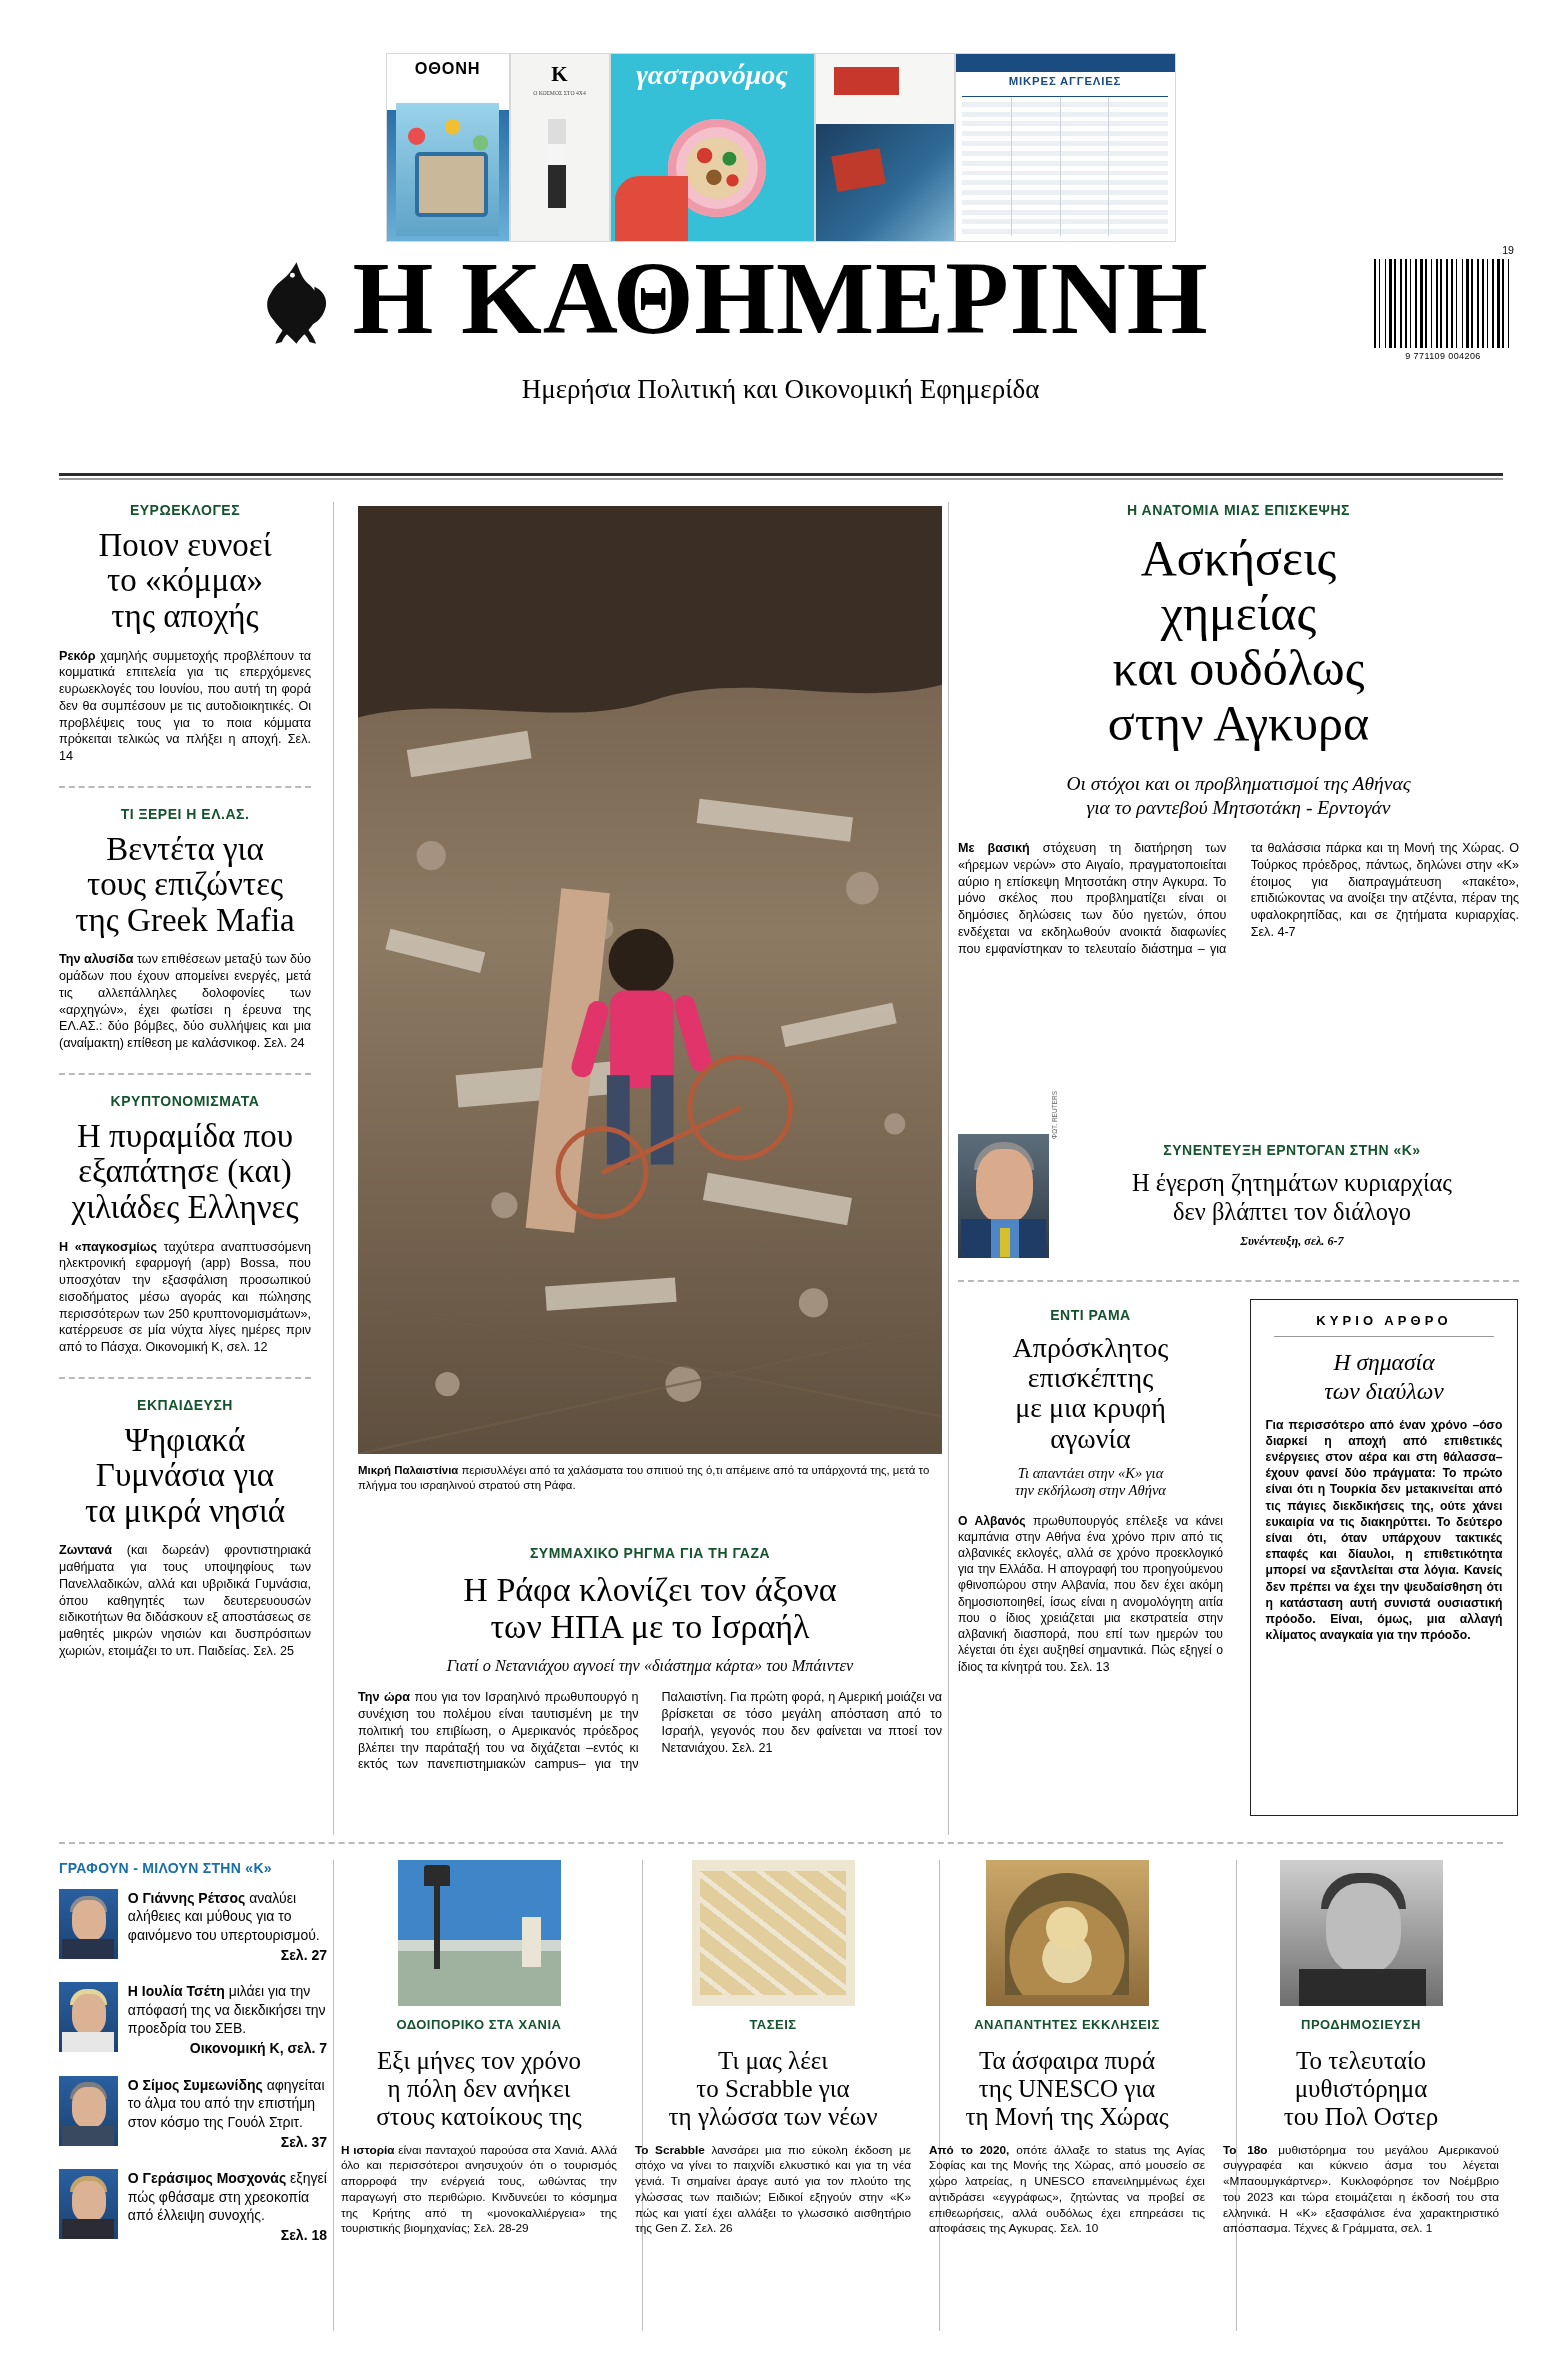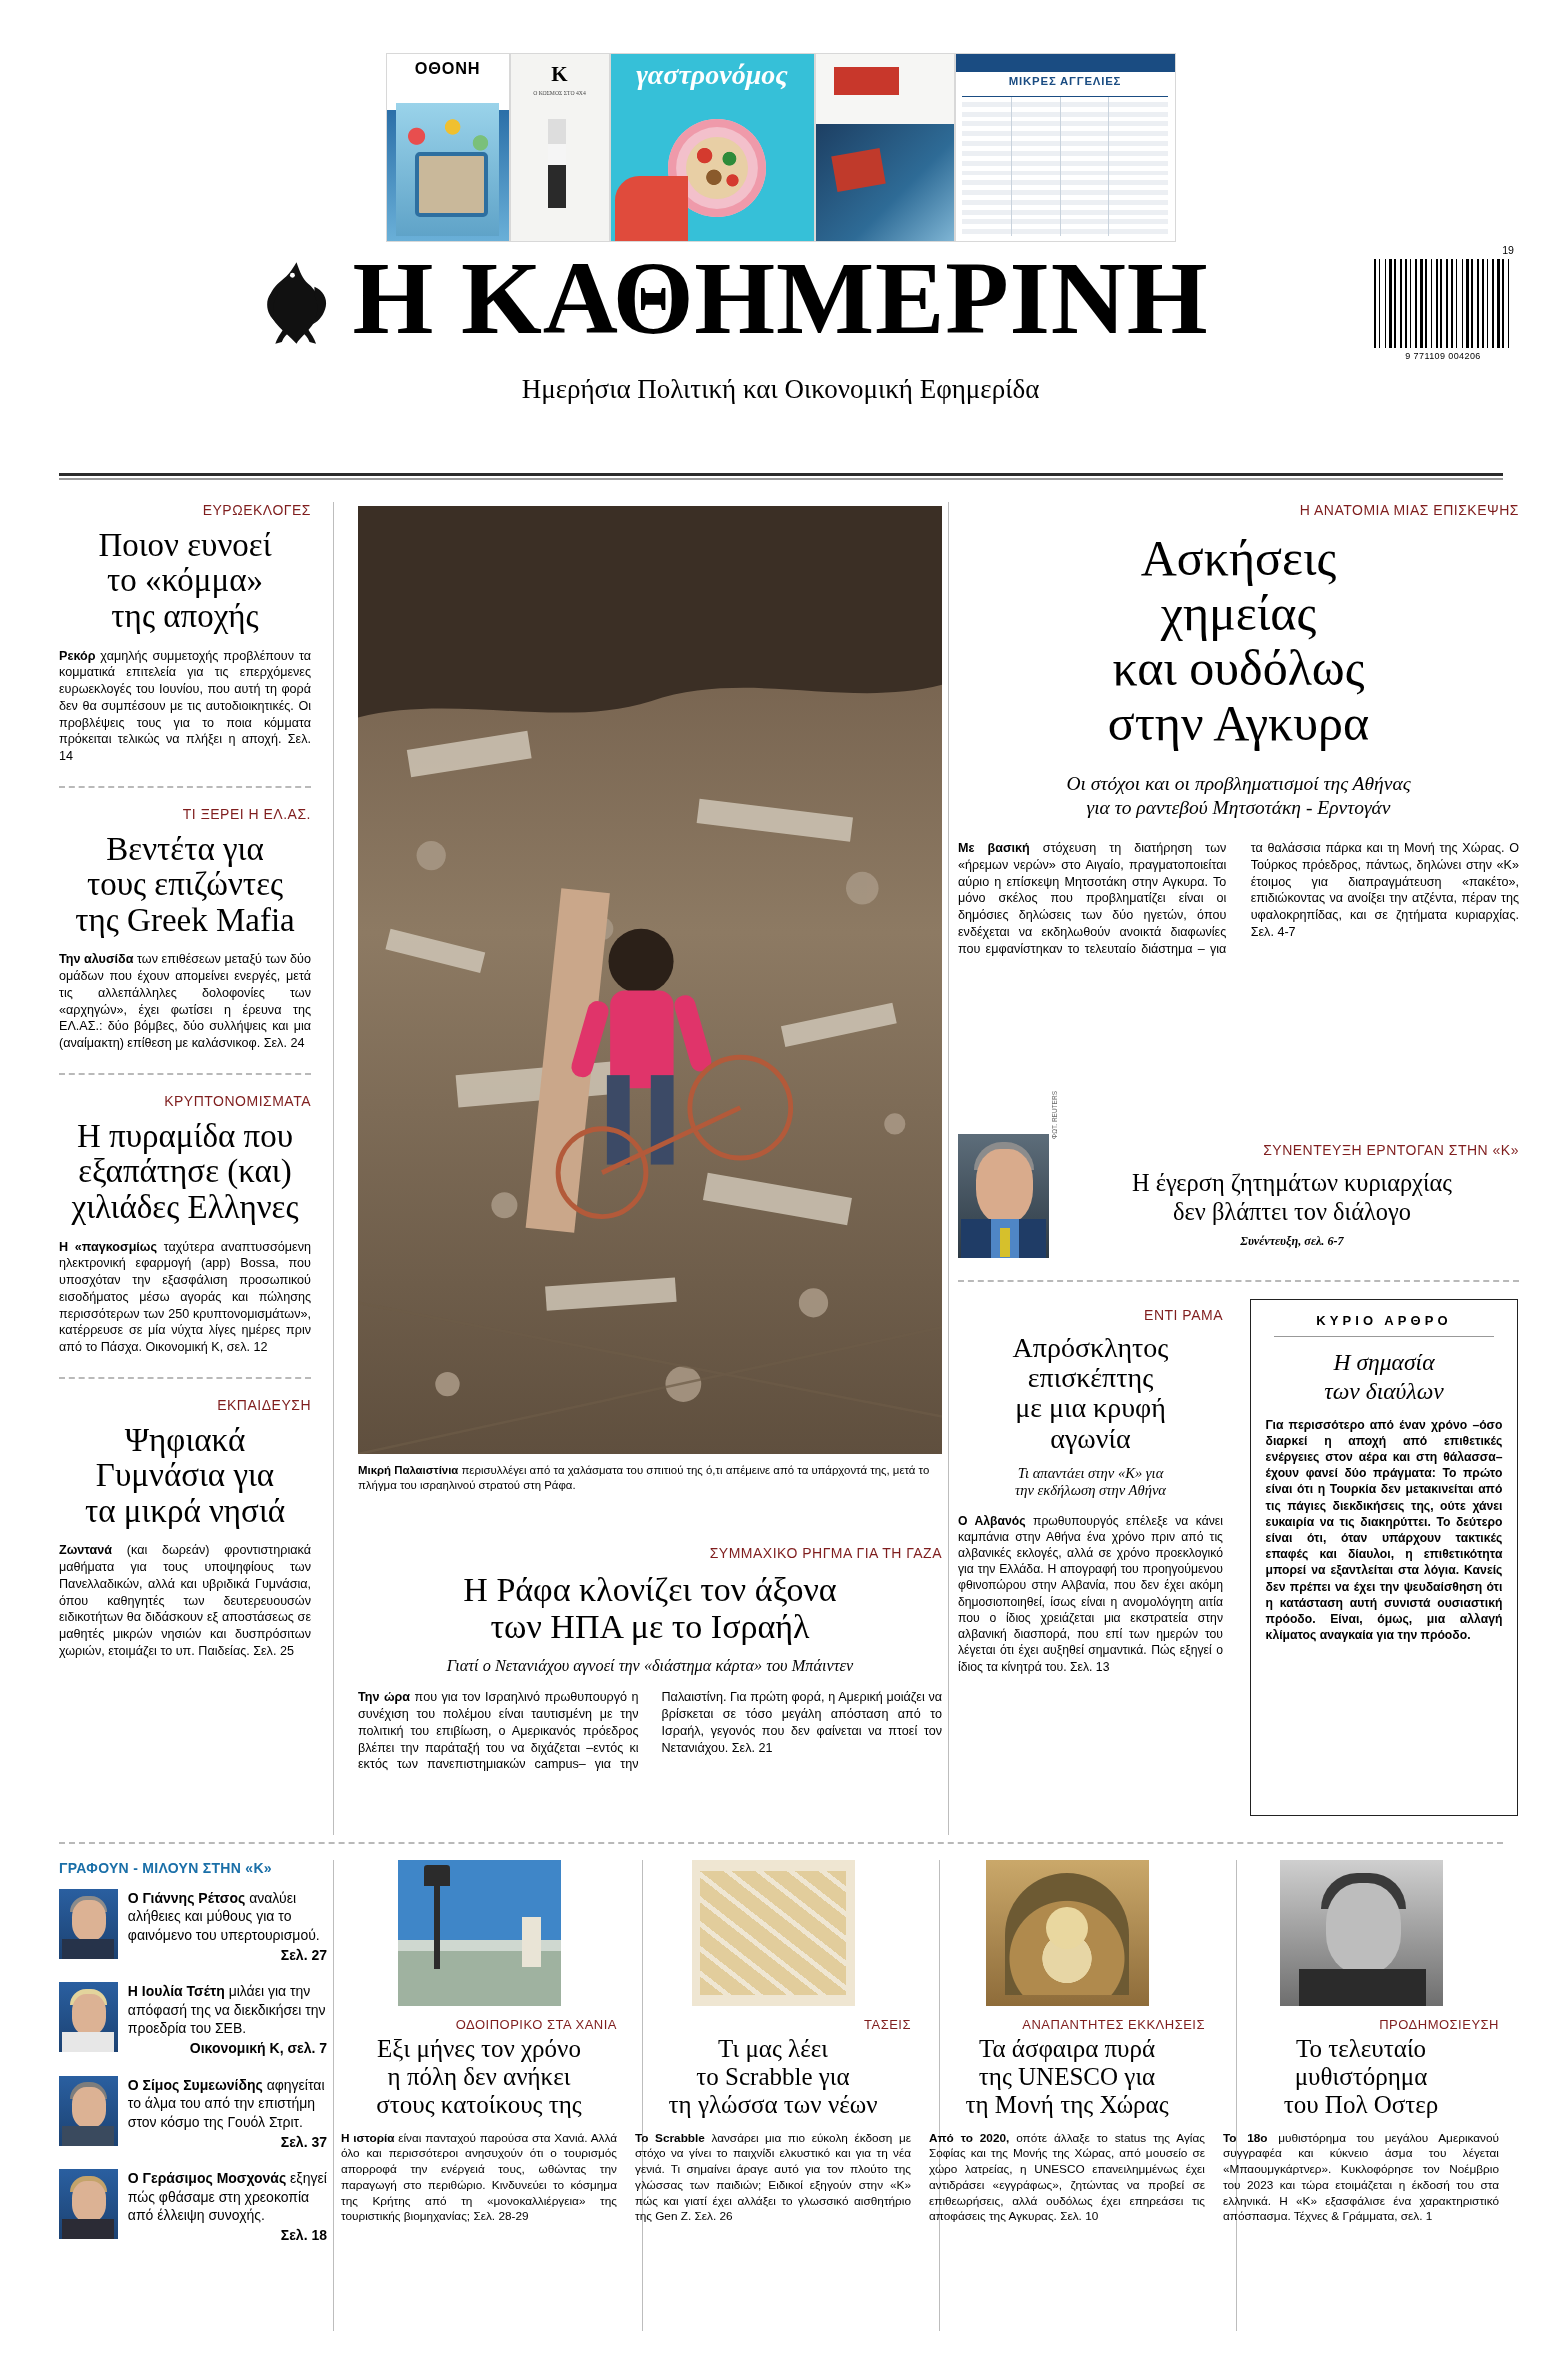--- a/index.html
+++ b/index.html
@@ -80,22 +80,22 @@
   .infobar .center{position:absolute;left:0;right:0;text-align:center;letter-spacing:1.6px;font-size:15.4px;}
   .infobar .right{position:absolute;right:0;top:0;font-size:12.2px;}
   .rule-thick{position:absolute;left:59px;top:473px;width:1444px;height:3.3px;background:#2b2b2b;}
   .rule-thin{position:absolute;left:59px;top:478px;width:1444px;height:1.6px;background:#9a9a9a;}
 
   
   .vrule{position:absolute;width:0.8px;background:#bdbdbd;}
 
   
   .kicker{
-    font-family:"Liberation Sans",sans-serif;font-weight:normal;
-    color:#7f1d1d;text-align:right;letter-spacing:0.5px;
+    font-family:"Liberation Sans",sans-serif;font-weight:bold;
+    color:#14532d;text-align:center;letter-spacing:0.5px;
   }
   .hl{font-family:"Liberation Serif",serif;text-align:center;line-height:1.08;}
   .sub-it{font-family:"Liberation Serif",serif;font-style:italic;text-align:center;line-height:1.18;}
   .body{font-family:"Liberation Sans",sans-serif;text-align:justify;line-height:1.33;}
   .body b{font-weight:bold;}
   .dashrule{border-top:2.4px dashed #b9b9b9;height:0;}
 
   
   .col-left{position:absolute;left:59px;top:502px;width:252px;}
   .lead-art{margin-bottom:0;}
@@ -166,21 +166,21 @@
   .wphoto .f{position:absolute;left:13px;top:11.4px;width:34px;height:41px;border-radius:42%;background:#dcb294;}
   .wphoto .h{position:absolute;left:11.4px;top:6.5px;width:37px;height:16.3px;border-radius:19.5px 19.5px 0 0;background:#8b8b8b;}
   .wphoto .b{position:absolute;left:3.3px;top:50px;width:52px;height:21px;background:#26334a;}
   .wtext{font-family:"Liberation Sans",sans-serif;font-size:14px;line-height:1.32;flex:1;}
   .wtext .pg{display:block;text-align:right;font-weight:bold;margin-top:1.6px;}
 
   .bottomcards{position:absolute;left:341px;top:1860px;width:1177px;display:flex;}
   .bcard{width:276px;margin-right:18px;position:relative;}
   .bcard:last-child{margin-right:0;}
   .bimg{width:163px;height:146px;margin:0 auto 11.4px auto;position:relative;overflow:hidden;}
-  .bcard .kicker{font-size:13px;margin-bottom:3px;}
+  .bcard .kicker{font-size:13px;margin-bottom:15px;}
   .bcard .hl{font-size:25px;line-height:1.12;margin-bottom:11.4px;}
   .bcard .body{font-size:11.8px;}
 
   .img-chania{background:linear-gradient(#3f86c8 0 55%, #cfd8d0 55% 62%, #9fb2a0 62% 100%);}
   .img-chania .lamp{position:absolute;left:36px;top:11.4px;width:6.5px;height:98px;background:#2b2b2b;}
   .img-chania .lamphead{position:absolute;left:26px;top:4.9px;width:26px;height:21px;background:#2b2b2b;border-radius:3.3px 3.3px 0 0;}
   .img-chania .light{position:absolute;right:19.5px;top:57px;width:19.5px;height:50px;background:#e9e4d6;}
   .img-scrabble{background:#efe6d2;}
   .img-scrabble .tiles{position:absolute;left:8.1px;top:11.4px;right:8.1px;bottom:11.4px;
     background:

